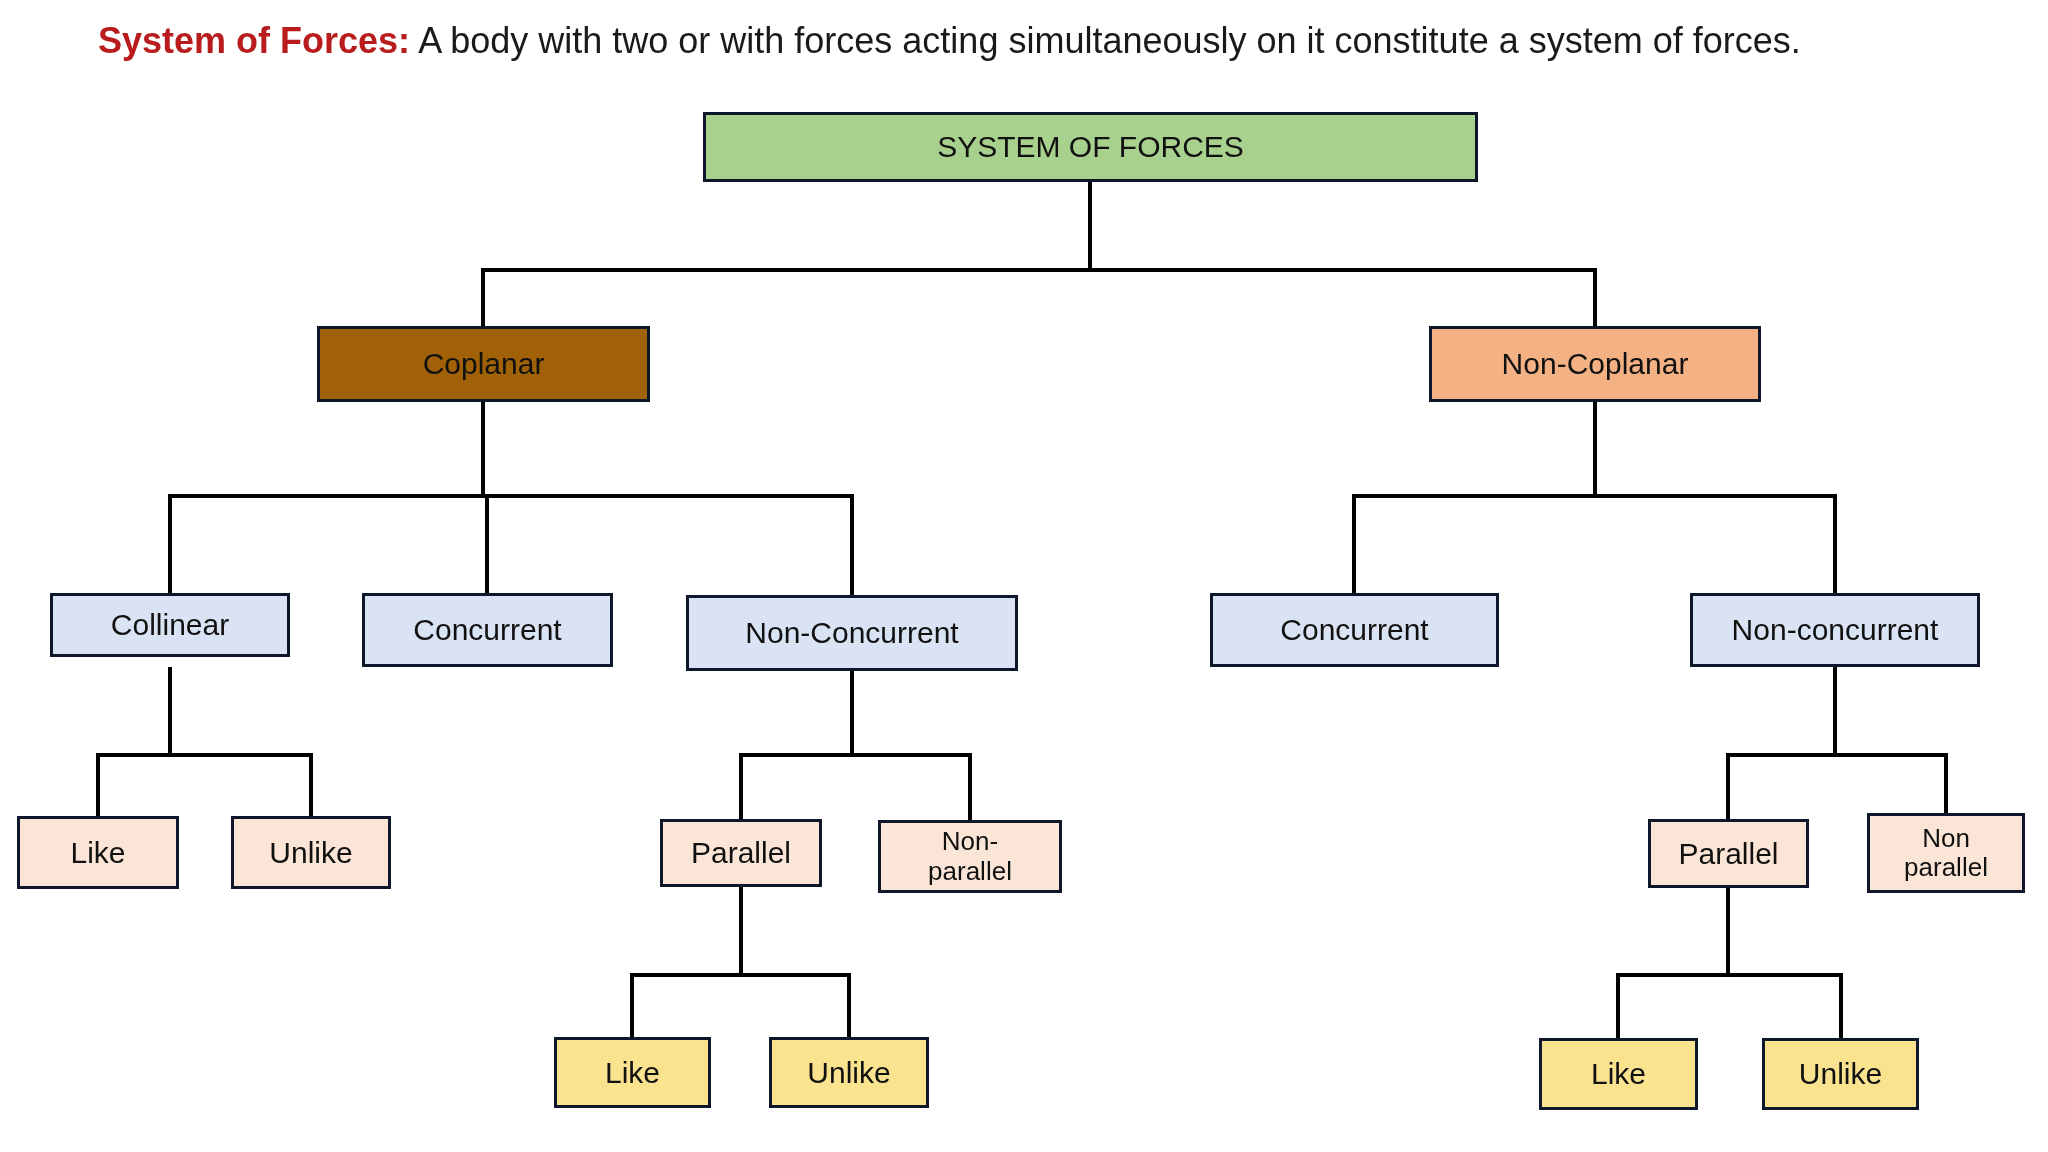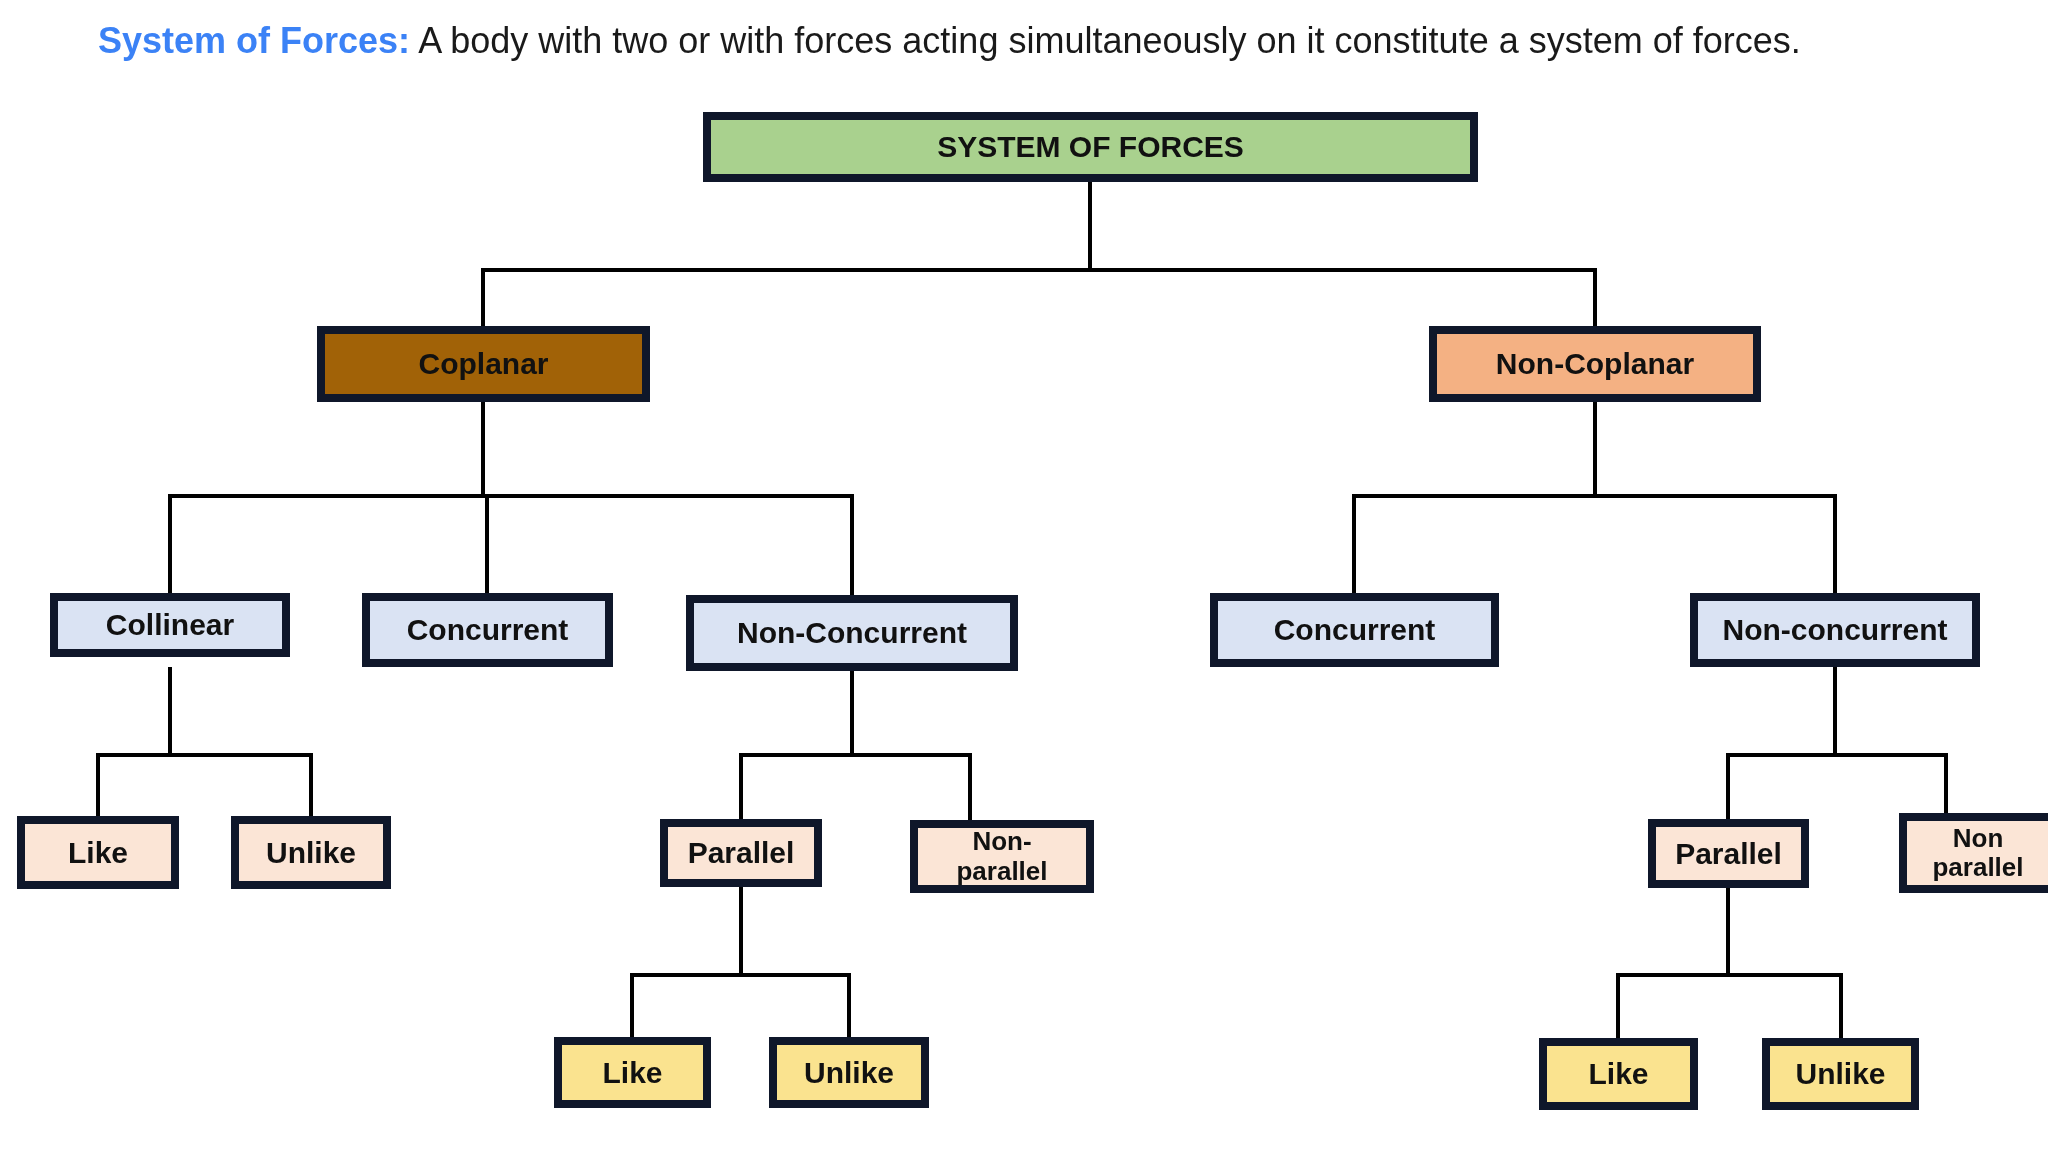--- a/index.html
+++ b/index.html
@@ -14,38 +14,38 @@
   .title {
     position: absolute;
     left: 98px;
     top: 20px;
     font-size: 36px;
     color: #1a1a1a;
     white-space: nowrap;
     letter-spacing: 0px;
   }
   .title .term {
-    color: #3b82f6;
+    color: #b91c1c;
     font-weight: bold;
   }
   .node {
     position: absolute;
     display: flex;
     align-items: center;
     justify-content: center;
-    border: 8px solid #0f172a;
+    border: 3px solid #0f172a;
     box-sizing: border-box;
-    font-weight: bold;
+    font-weight: normal;
     font-size: 30px;
     color: #111111;
     text-align: center;
     white-space: pre-line;
     line-height: 1.12;
   }
-  .node.small { font-size: 26px; margin-left: 32px; }
+  .node.small { font-size: 26px; }
   .line {
     position: absolute;
     background: #000000;
   }
 </style>
 </head>
 <body>
 
 <div class="canvas">
 

